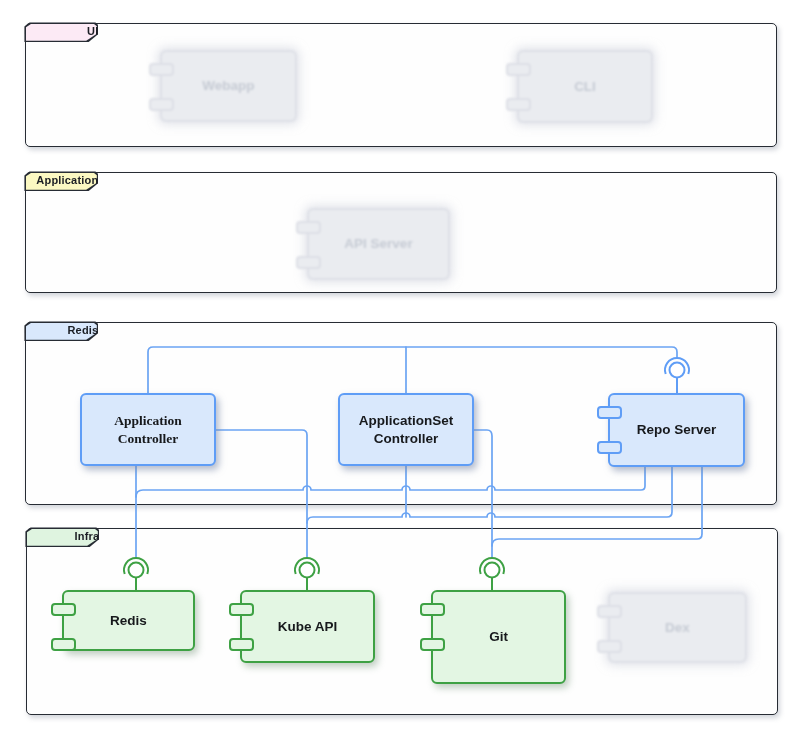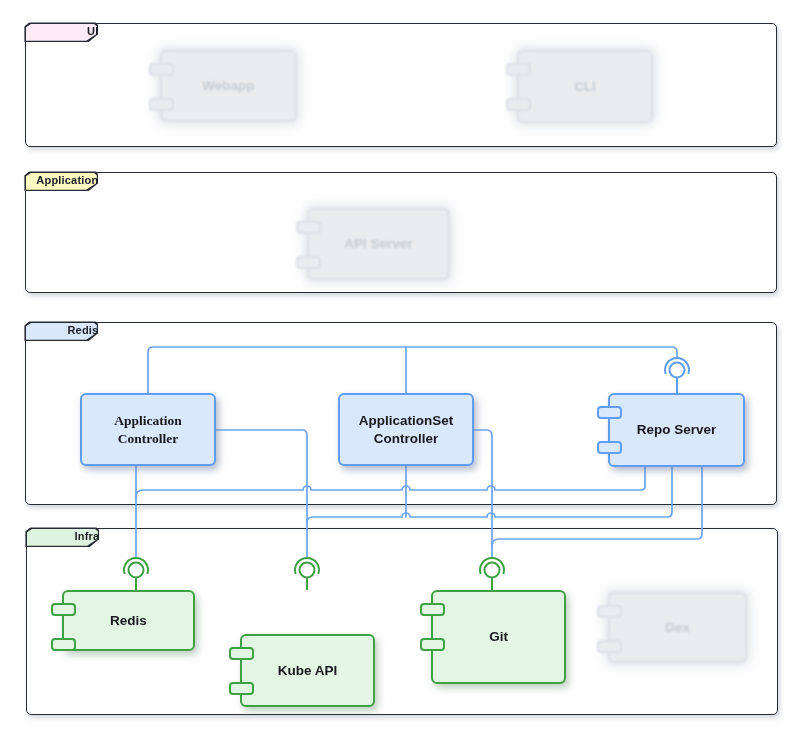--- a/index.html
+++ b/index.html
@@ -154,21 +154,21 @@
       <div class="node blue" style="left: 608px; top: 393px; width: 137px; height: 74px; text-align: right;">
         <div class="side-tab t1"></div>
         <div class="side-tab t2"></div>
         <span class="node-label">Repo Server</span>
       </div>
       <div class="node green" style="left: 62px; top: 590px; width: 133px; height: 61px;">
         <div class="side-tab t1"></div>
         <div class="side-tab t2"></div>
         <span class="node-label">Redis</span>
       </div>
-      <div class="node green" style="left: 240px; top: 590px; width: 135px; height: 73px; margin-top: 44px;">
+      <div class="node green" style="left: 240px; top: 590px; width: 135px; height: 73px;">
         <div class="side-tab t1"></div>
         <div class="side-tab t2"></div>
         <span class="node-label">Kube API</span>
       </div>
       <div class="node green" style="left: 431px; top: 590px; width: 135px; height: 94px;">
         <div class="side-tab t1"></div>
         <div class="side-tab t2"></div>
         <span class="node-label">Git</span>
       </div>
       <div class="node faded" style="left: 608px; top: 592px; width: 139px; height: 71px;">

